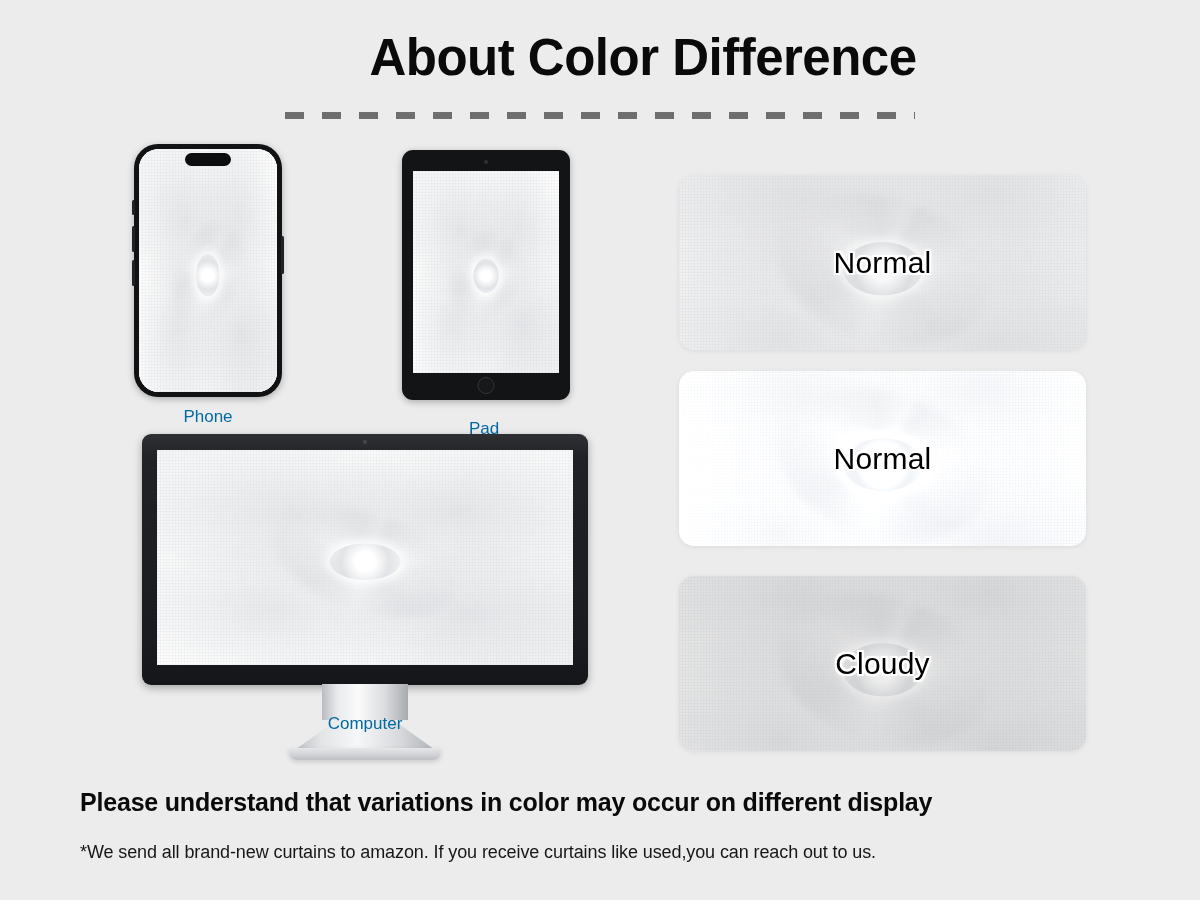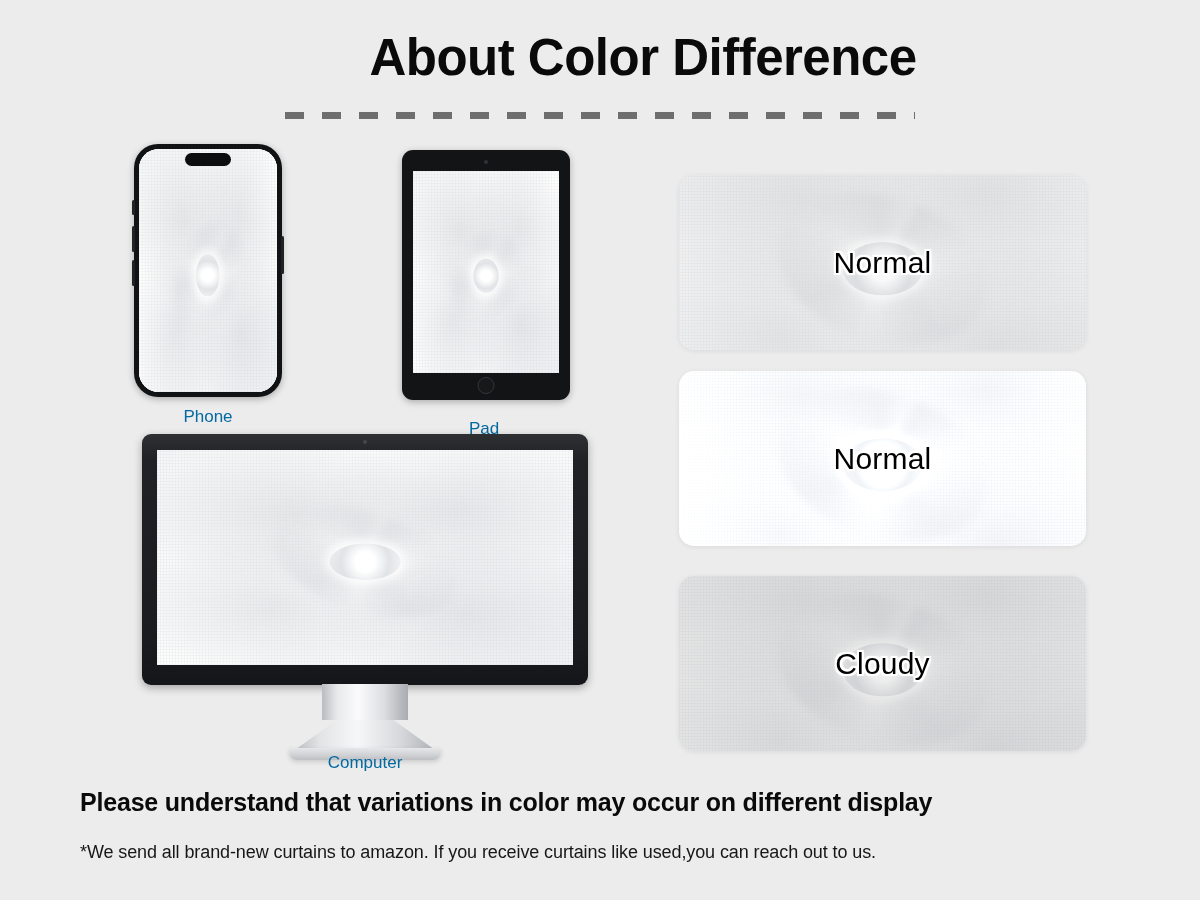--- a/index.html
+++ b/index.html
@@ -238,21 +238,21 @@
   .caption {
     position: absolute;
     text-align: center;
     font-size: 17px;
     color: #0369a1;
     font-family: "Liberation Sans", sans-serif;
     white-space: nowrap;
   }
   .cap-phone    { left: 128px; top: 407px; width: 160px; }
   .cap-pad      { left: 404px; top: 419px; width: 160px; }
-  .cap-computer { left: 285px; top: 753px; width: 160px; }
+  .cap-computer { left: 285px; top: 714px; width: 160px; }
 
   
   .panel {
     position: absolute;
     left: 679px;
     width: 407px;
     height: 175px;
     border-radius: 15px;
     overflow: hidden;
     box-shadow: 0 1px 5px rgba(0,0,0,0.08);

